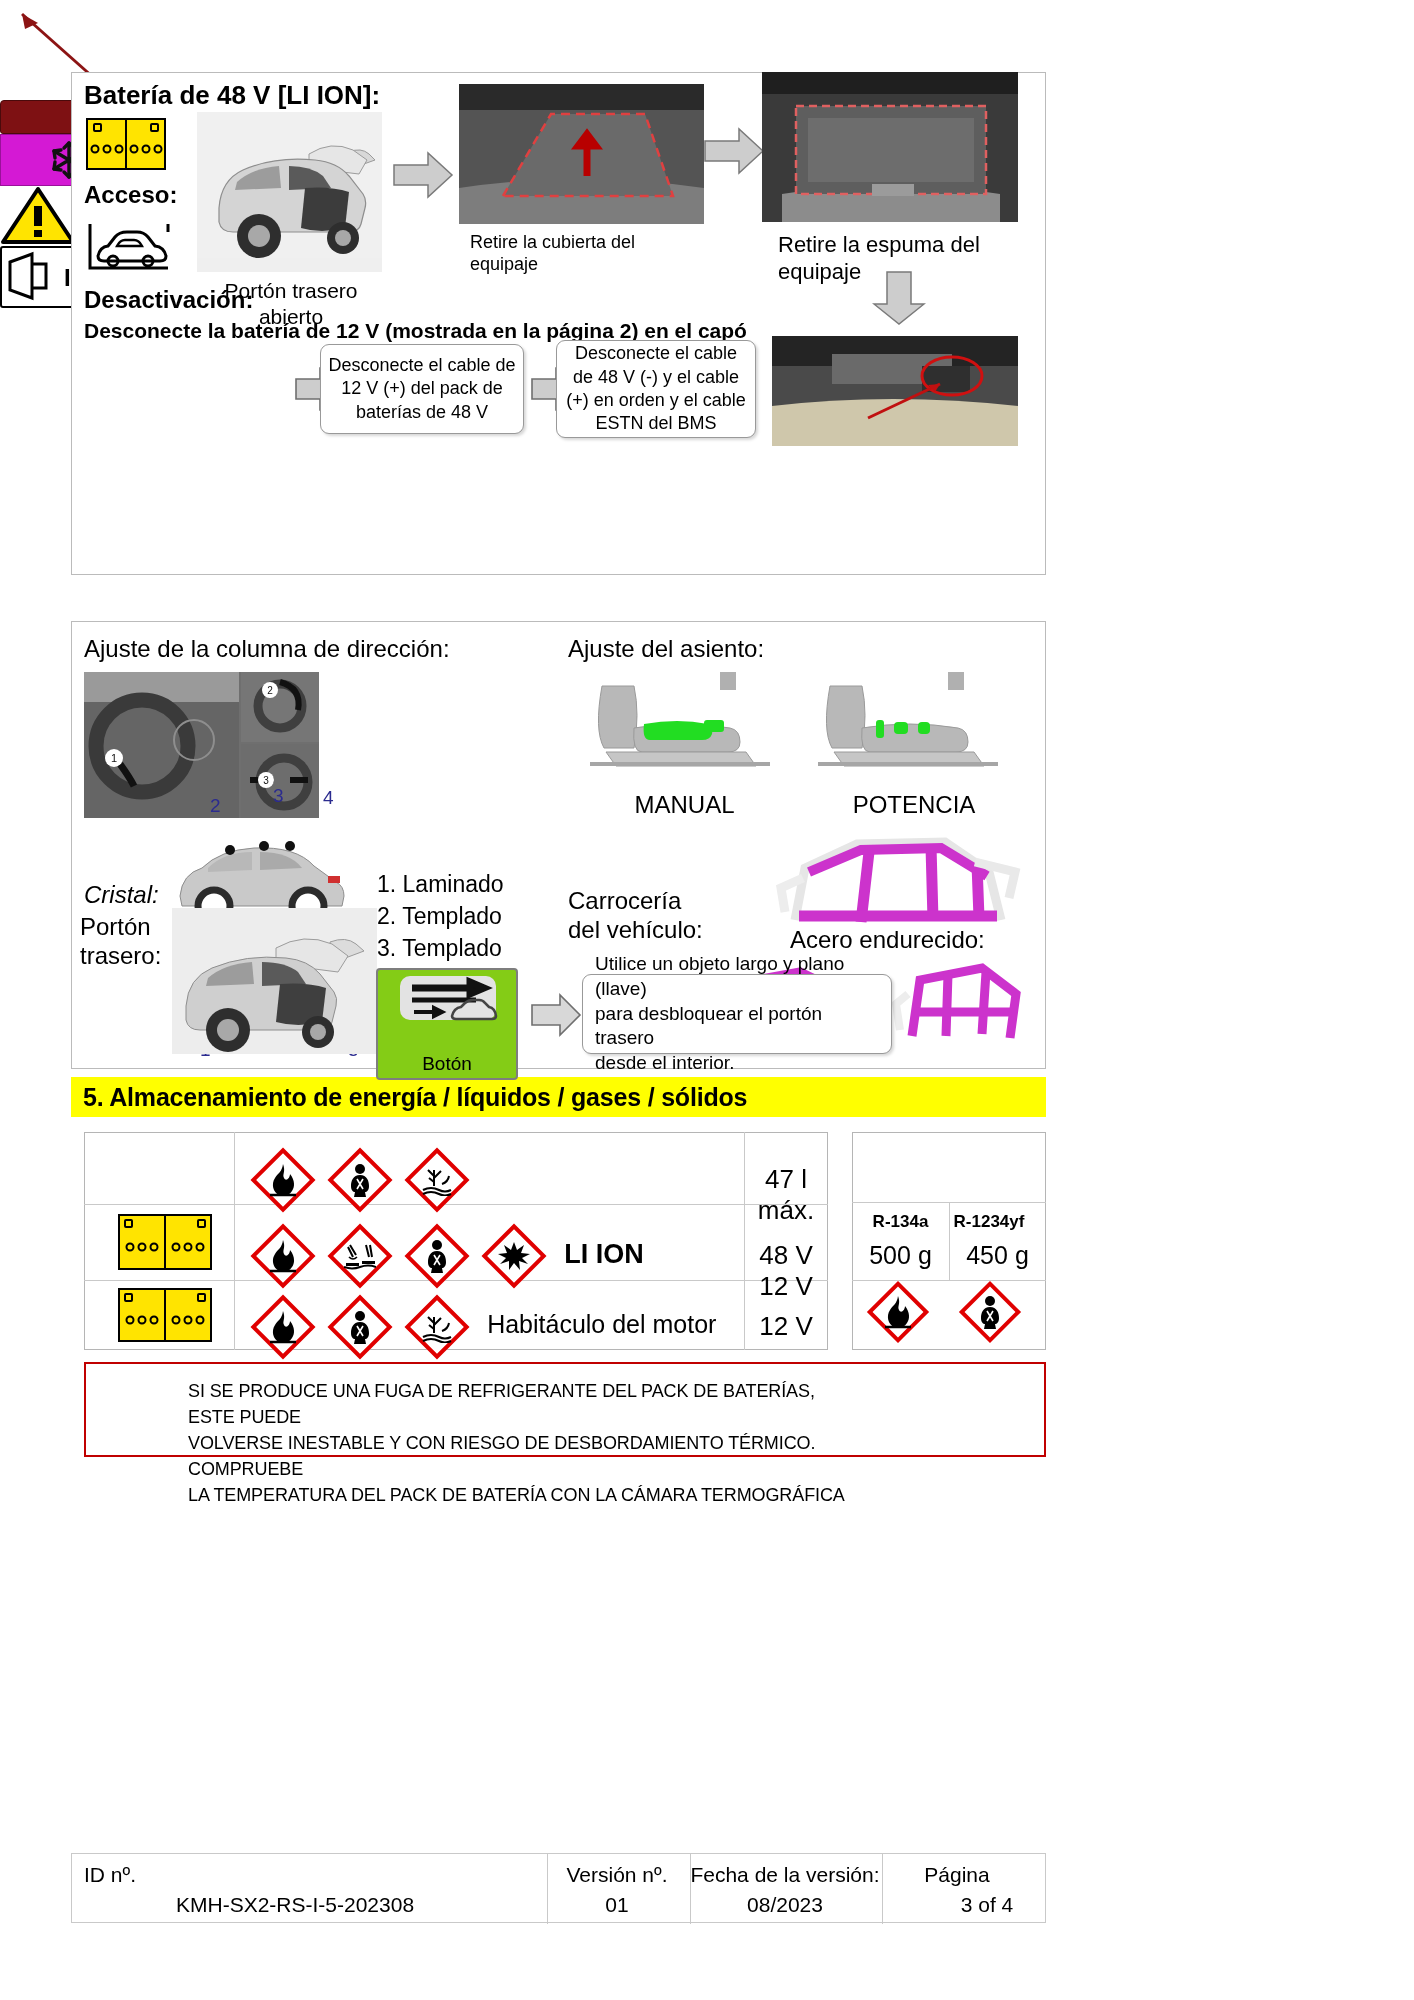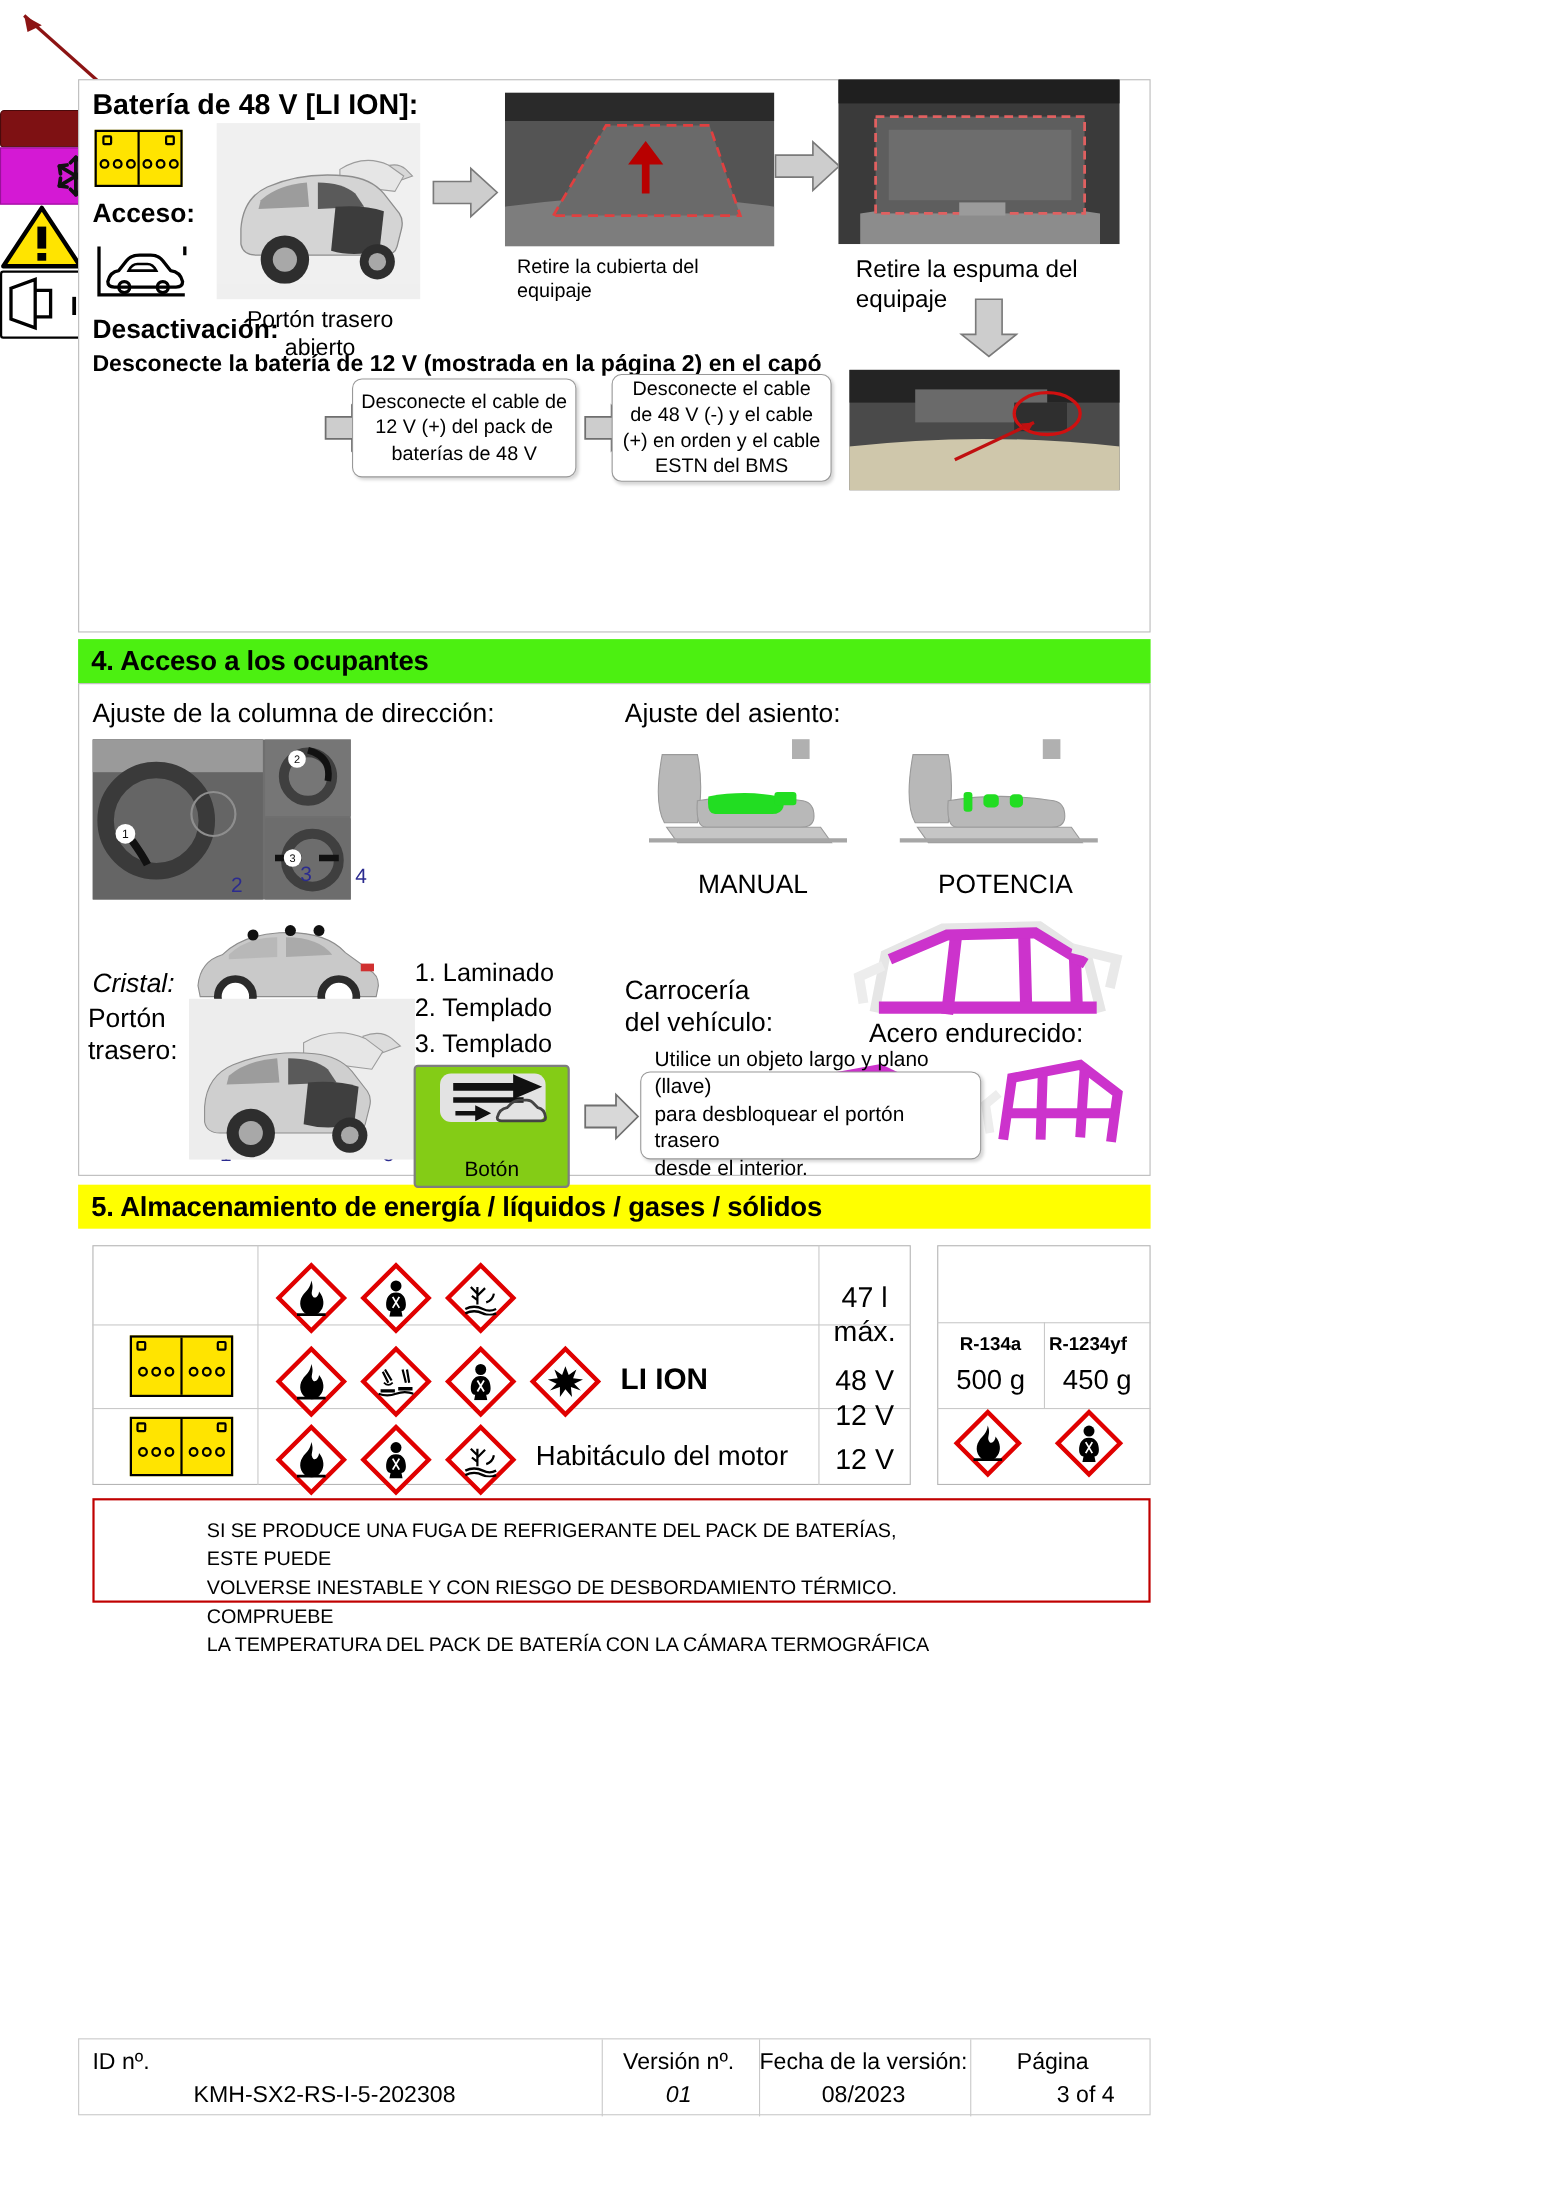--- a/index.html
+++ b/index.html
@@ -244,23 +244,20 @@
       <rect x="0" y="0" width="246" height="30" fill="#242424"></rect>
       <rect x="60" y="18" width="120" height="30" fill="#6a6a6a"></rect>
       <path d="M0 70 q120 -14 246 0 v40 H0 z" fill="#cfc7ab"></path>
       <rect x="150" y="30" width="48" height="26" fill="#2f2f2f"></rect>
       <ellipse cx="180" cy="40" rx="30" ry="19" fill="none" stroke="#d01010" stroke-width="3"></ellipse>
       <path d="M96 82 L168 48" stroke="#c01010" stroke-width="3"></path>
       <path d="M168 48 l-12 1 l7 7 z" fill="#c01010"></path>
     </svg>
   </div>
 
-  <div class="secbar green" style="left:71px; top:581px; width:975px; height:40px; font-size:25px;">
-    <span>4. Acceso a los ocupantes</span>
-  </div>
 
   <div class="panel" style="left:71px; top:621px; width:975px; height:448px;"></div>
 
   <div class="t" style="left:84px; top:634px; font-size:24px;">Ajuste de la columna de dirección:</div>
   <div class="t" style="left:568px; top:634px; font-size:24px;">Ajuste del asiento:</div>
 
   <div class="photo" style="left:84px; top:672px; width:235px; height:146px;">
     <svg viewBox="0 0 235 146">
       <rect width="235" height="146" fill="#6f6f6f"></rect>
       <rect x="0" y="0" width="155" height="146" fill="#656565"></rect>
@@ -395,21 +392,21 @@
   </div>
 
   <div class="foot" style="left:71px; top:1853px; width:975px; height:70px;">
     <div class="vline" style="left:475px; top:0; height:70px;"></div>
     <div class="vline" style="left:618px; top:0; height:70px;"></div>
     <div class="vline" style="left:810px; top:0; height:70px;"></div>
   </div>
   <div class="t" style="left:84px; top:1862px; font-size:21px;">ID nº.</div>
   <div class="t" style="left:176px; top:1892px; font-size:21px;">KMH-SX2-RS-I-5-202308</div>
   <div class="t ctr" style="left:547px; top:1862px; width:140px; font-size:21px;">Versión nº.</div>
-  <div class="t ctr" style="left:547px; top:1892px; width:140px; font-size:21px;font-style:italic;">01</div>
+  <div class="t ctr" style="left:547px; top:1892px; width:140px; font-size:21px;">01</div>
   <div class="t ctr" style="left:690px; top:1862px; width:190px; font-size:21px;">Fecha de la versión:</div>
   <div class="t ctr" style="left:690px; top:1892px; width:190px; font-size:21px;">08/2023</div>
   <div class="t ctr" style="left:882px; top:1862px; width:150px; font-size:21px;">Página</div>
   <div class="t ctr" style="left:912px; top:1892px; width:150px; font-size:21px;">3 of 4</div>
 
 <div class="photo" style="left:172px; top:908px; width:205px; height:146px;">
       <svg viewBox="0 0 205 146">
         <rect width="205" height="146" fill="#ededed"></rect>
     <path d="M158 34 q16 -6 26 2 l8 7 -32 12 z" fill="#dcdcdc" stroke="#9b9b9b"></path>
     <path d="M104 40 q28 -16 56 -4 l16 12 -10 16 -62 -8 z" fill="#e6e6e6" stroke="#9c9c9c"></path>

